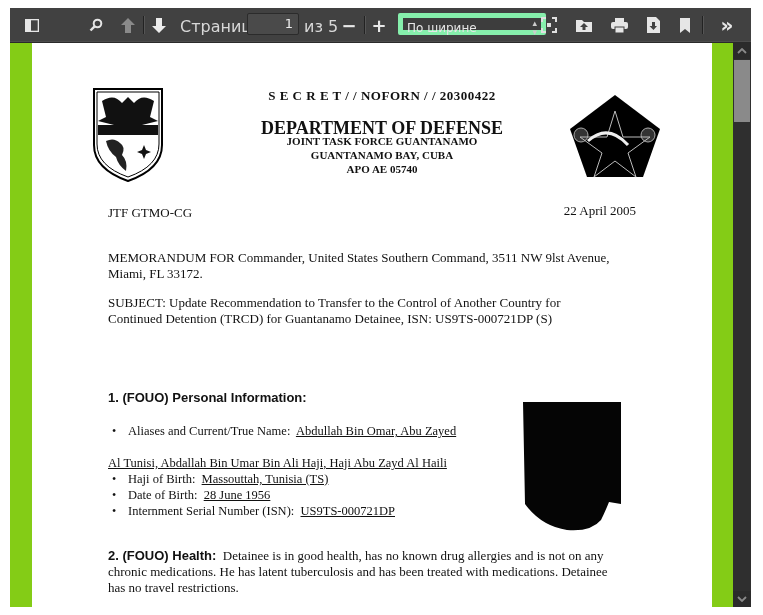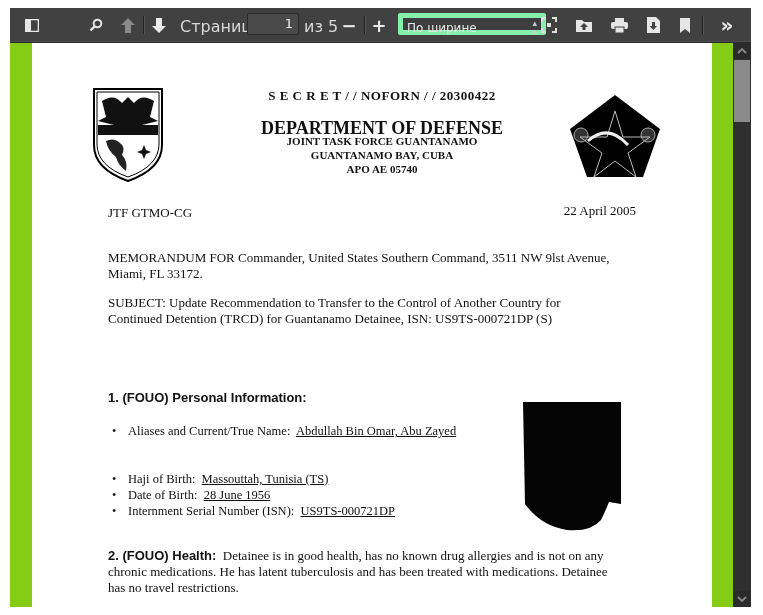--- a/index.html
+++ b/index.html
@@ -147,20 +147,21 @@
         <div>SUBJECT:  Update Recommendation to Transfer to the Control of Another Country for</div>
         <div>Continued Detention (TRCD) for Guantanamo Detainee, ISN: US9TS-000721DP (S)</div>
       </div>
 
 
       <div class="abs sans-b" style="left:76px;top:347px;font-size:13px;">1.  (FOUO) Personal Information:</div>
 
       <ul class="abs bullets" style="left:76px;top:380px;width:420px;">
         <li><span>Aliases and Current/True Name:</span>&nbsp; <u>Abdullah Bin Omar, Abu Zayed</u></li>
       </ul>
+      <div class="abs" style="left:76px;top:412px;font-size:12.5px;line-height:16px;"><u>Al Tunisi, Abdallah Bin Umar Bin Ali Haji, Haji Abu Zayd Al Haili</u></div>
       <ul class="abs bullets" style="left:76px;top:428px;width:420px;">
         <li><span>Haji of Birth:</span>&nbsp; <u>Massouttah, Tunisia (TS)</u></li>
         <li><span>Date of Birth:</span>&nbsp; <u>28 June 1956</u></li>
         <li><span>Internment Serial Number (ISN):</span>&nbsp; <u>US9TS-000721DP</u></li>
       </ul>
 
       <svg class="abs" style="left:489px;top:357px;" width="102" height="134" viewBox="0 0 102 134">
         <path d="M2 2 H100 V104 L88 102 Q84 112 80 120 Q70 132 46 130 Q20 126 4 104 Z" fill="#050505"></path>
       </svg>
 

